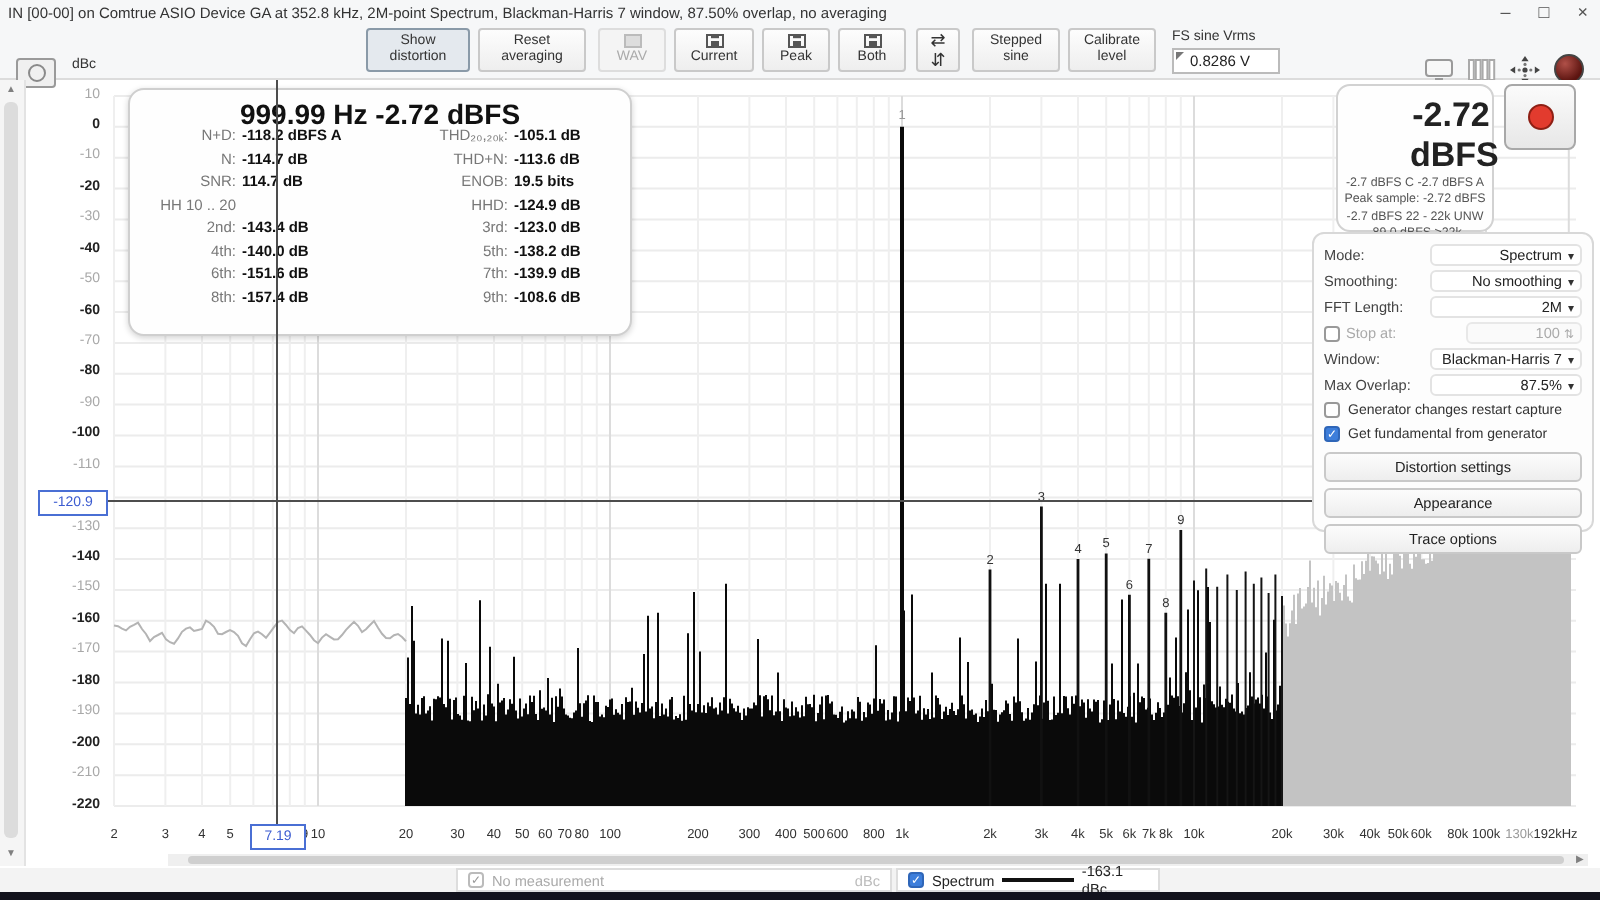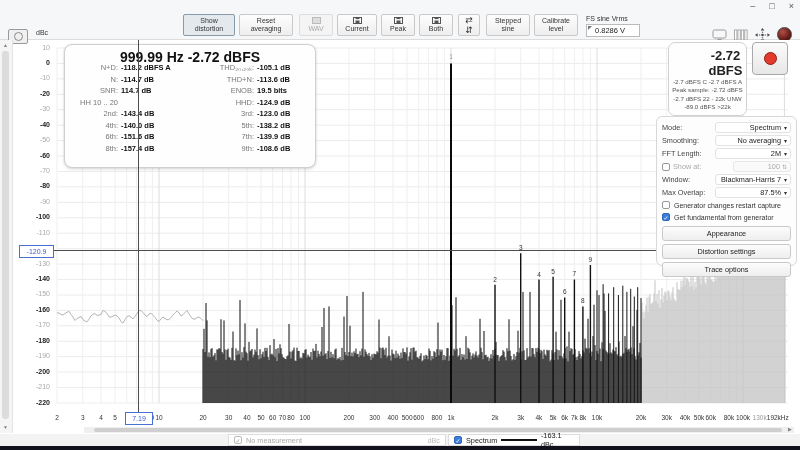--- a/index.html
+++ b/index.html
@@ -49,21 +49,21 @@
   
   .info{position:absolute;left:64px;top:44px;width:252px;height:124px;background:#fefefe;border:1px solid #cfcfcf;
         border-radius:8px;box-shadow:0 1px 3px rgba(0,0,0,.18);z-index:3;padding-top:4px;box-sizing:border-box;}
   .info .hdr{text-align:center;font-size:14px;color:#111;font-weight:bold;height:11px;}
   .info .grid{display:grid;grid-template-columns:56px 70px 66px 54px;margin-top:2px;}
   .info .grid .lc{font-size:7.5px;color:#777;text-align:right;padding-right:3px;height:11.5px;line-height:11.5px;white-space:nowrap;}
   .info .grid .vc{font-size:7.5px;color:#111;font-weight:bold;text-align:left;height:11.5px;line-height:11.5px;white-space:nowrap;}
   
   .lvlpanel{position:absolute;left:668px;top:42px;width:79px;height:74px;background:#fefefe;border:1px solid #d2d2d2;
             border-radius:7px;z-index:5;text-align:center;box-sizing:border-box;padding-top:5px;}
-  .lvlmain{font-size:13px;font-weight:bold;color:#222;margin-left:36px;}
+  .lvlmain{font-size:17px;font-weight:bold;color:#222;margin-left:36px;}
   .lvlsmall{font-size:6.2px;color:#555;line-height:1.35;white-space:nowrap;}
   .recbtn{position:absolute;left:752px;top:42px;width:34px;height:31px;border:1px solid #a8a8a8;border-radius:4px;
           background:linear-gradient(#fbfbfb,#e7e7e7);z-index:5;display:flex;align-items:center;justify-content:center;}
   .recdot{width:11px;height:11px;border-radius:50%;background:#e23b2e;border:1.5px solid #8e1f14;}
   .ctrlpanel{position:absolute;left:656px;top:116px;width:141px;height:150px;background:#fdfdfd;border:1px solid #d8d8d8;
              border-radius:6px;z-index:5;box-sizing:border-box;padding:4px 5px;}
   .crow{display:flex;align-items:center;justify-content:space-between;height:13px;font-size:7.3px;color:#444;}
   .sel{display:flex;align-items:center;justify-content:flex-end;gap:3px;border:1px solid #e3e3e3;border-radius:3px;
        background:#fff;height:11px;padding:0 3px;min-width:76px;font-size:7.3px;color:#222;box-sizing:border-box;}
   .selarrow{font-size:6px;color:#333;}
@@ -82,20 +82,21 @@
         gap:4px;font-size:7.3px;box-sizing:border-box;padding:0 5px;}
   .swatch{width:38px;height:2px;background:#111;}
   .darkstrip{position:absolute;left:0;top:446px;width:800px;height:4px;background:#12121c;}
 </style>
 </head>
 <body>
 
 <div class="app">
 
   <div class="titlebar">
+    <span class="title">IN [00-00] on Comtrue ASIO Device GA at 352.8 kHz, 2M-point Spectrum, Blackman-Harris 7 window, 87.50% overlap, no averaging</span>
     <div class="winbtns">
       <span>–</span>
       <span>□</span>
       <span>×</span>
     </div>
   </div>
 
   <div class="toolbar">
     <div class="cam"></div>
     <div class="tbtn pressed" style="left:183px;width:52px;">
@@ -333,35 +334,35 @@
       <div class="crow">
         <span>Mode:</span>
         <div class="sel">
           <span>Spectrum</span>
           <span class="selarrow">▾</span>
         </div>
       </div>
       <div class="crow">
         <span>Smoothing:</span>
         <div class="sel">
-          <span>No averaging</span>
+          <span>No smoothing</span>
           <span class="selarrow">▾</span>
         </div>
       </div>
       <div class="crow">
         <span>FFT Length:</span>
         <div class="sel">
           <span>2M</span>
           <span class="selarrow">▾</span>
         </div>
       </div>
       <div class="crow">
         <div style="display: flex; align-items: center; gap: 3px; color: rgb(170, 170, 170);">
           <span class="chk"></span>
-          <span>Show at:</span>
+          <span>Stop at:</span>
         </div>
         <div class="spinbox">
           <span>100</span>
           <span style="font-size: 6px;">⇅</span>
         </div>
       </div>
       <div class="crow">
         <span>Window:</span>
         <div class="sel">
           <span>Blackman-Harris 7</span>
@@ -376,22 +377,22 @@
         </div>
       </div>
       <div class="chkrow">
         <span class="chk"></span>
         <span>Generator changes restart capture</span>
       </div>
       <div class="chkrow">
         <span class="chk on">✓</span>
         <span>Get fundamental from generator</span>
       </div>
+      <div class="pbtn">Distortion settings</div>
       <div class="pbtn">Appearance</div>
-      <div class="pbtn">Distortion settings</div>
       <div class="pbtn">Trace options</div>
     </div>
 
   <span class="harrow" style="left:84px;">◀</span>
   <div class="hscroll">
     <div class="thumb"></div>
   </div>
   <span class="harrow" style="left:788px;">▶</span>
 
   <div class="statusbar">

